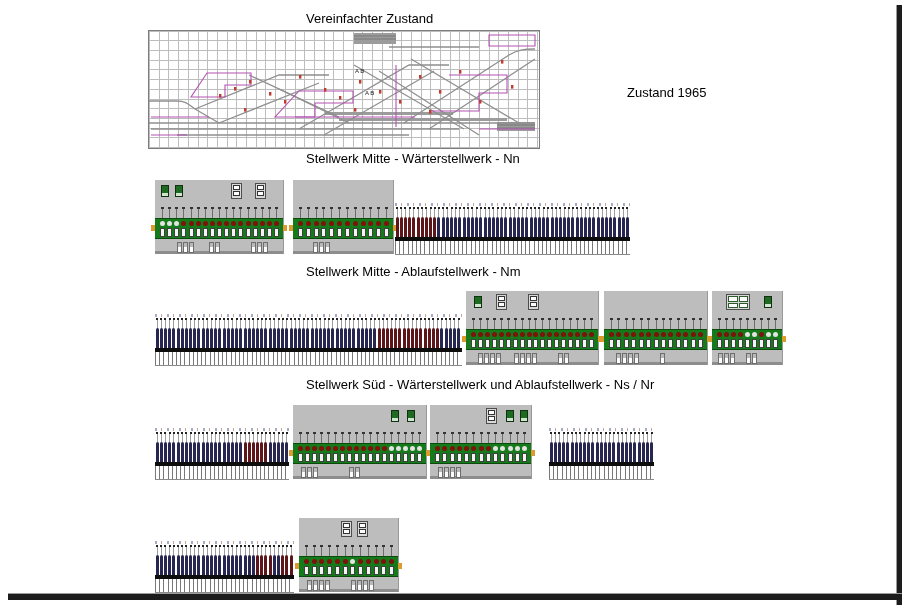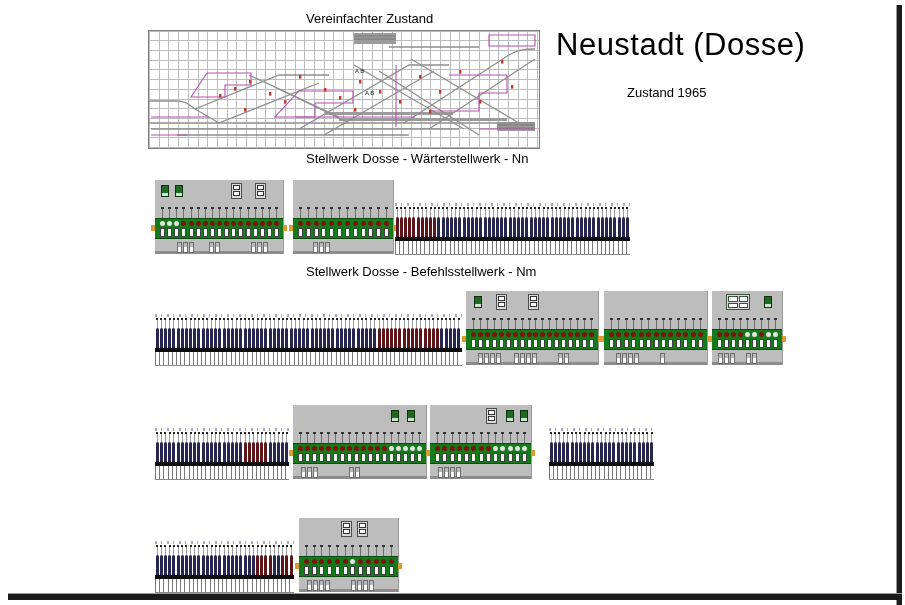--- a/index.html
+++ b/index.html
@@ -147,24 +147,23 @@
         <rect x="205" y="77" width="2.4" height="3.6"></rect>
           <rect x="280" y="79" width="2.4" height="3.6"></rect>
       </g>
       <g fill="#222" font-size="6" font-family="'Liberation Sans',sans-serif">
         <text x="206" y="42">A  B</text>
         <text x="216" y="64">A  B</text>
       </g>
     </svg>
   </div>
 
-  <div class="main-title">Neustadt (Dosse)</div>
   <div class="sub-title">Zustand 1965</div>
 
-  <div class="heading" style="top: 151px;">Stellwerk Dosse - Wärterstellwerk - Nn</div>
+  <div class="heading" style="top: 151px;">Stellwerk Mitte - Wärterstellwerk - Nn</div>
   <div class="row" style="top: 180px;">
       <div class="panel" style="left: 155px; width: 128px; background: rgb(189, 189, 189);">
         <div class="band" style="background: rgb(21, 122, 25);"></div>
         <div class="nub l" style="background: rgb(221, 154, 48);"></div>
         <div class="nub r" style="background: rgb(221, 154, 48);"></div>
         <div class="ppin-cap" style="left: 6px;"></div>
         <div class="ppin" style="left: 7px;"></div>
         <div class="knob w" style="left: 5px;"></div>
         <div class="plate" style="left: 5px;"></div>
         <div class="ppin-cap" style="left: 13.125px;"></div>
@@ -596,21 +595,21 @@
             <div class="cap"></div>
             <div class="pin"></div>
             <div class="bar" style="background: rgb(38, 38, 80);"></div>
           </div>
         </div>
         <div class="base"></div>
         <div class="comb"></div>
       </div>
     </div>
 
-  <div class="heading" style="top: 264px;">Stellwerk Dosse - Befehlsstellwerk - Nm</div>
+  <div class="heading" style="top: 264px;">Stellwerk Mitte - Ablaufstellwerk - Nm</div>
   <div class="row" style="top: 291px;">
       <div class="levers" style="left: 155px; width: 306.6px;">
         <div class="labelstrip"></div>
         <div class="lbody">
           <div class="lever">
             <div class="cap"></div>
             <div class="pin"></div>
             <div class="bar" style="background: rgb(38, 38, 80);"></div>
           </div>
           <div class="lever">
@@ -1197,20 +1196,21 @@
           <div class="bplate"></div>
           <div class="bplate"></div>
         </div>
         <div class="bgroup" style="left: 34px;">
           <div class="bplate"></div>
           <div class="bplate"></div>
         </div>
       </div>
     </div>
 
+  <div class="heading" style="top: 377px;">Stellwerk Süd - Wärterstellwerk und Ablaufstellwerk - Ns / Nr</div>
   <div class="row" style="top: 405px;">
       <div class="levers" style="left: 155px; width: 134.4px;">
         <div class="labelstrip"></div>
         <div class="lbody">
           <div class="lever">
             <div class="cap"></div>
             <div class="pin"></div>
             <div class="bar" style="background: rgb(38, 38, 80);"></div>
           </div>
           <div class="lever">

